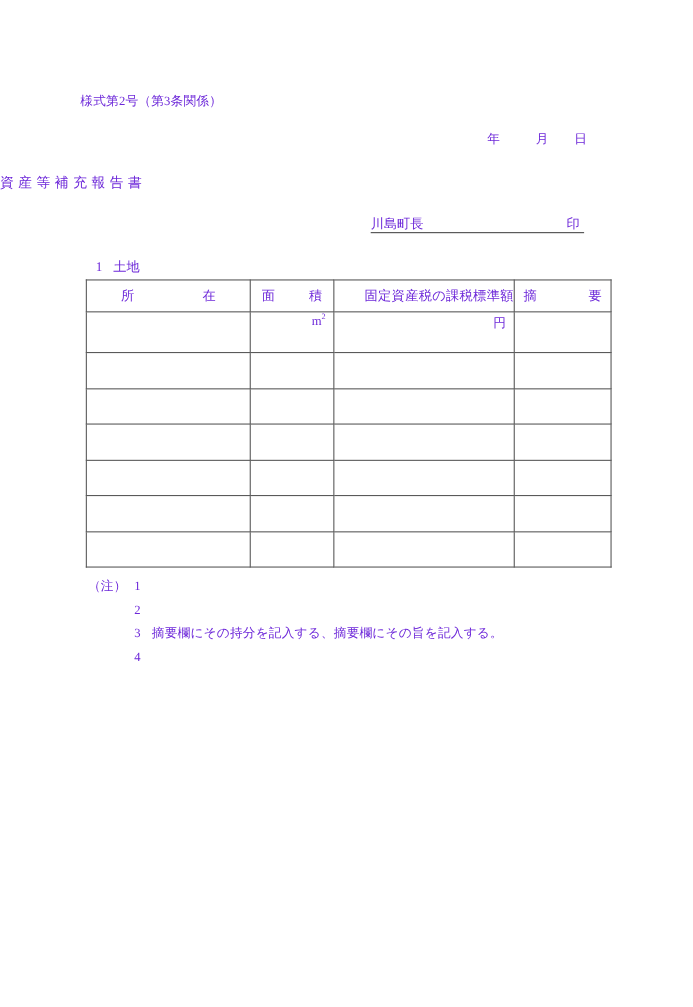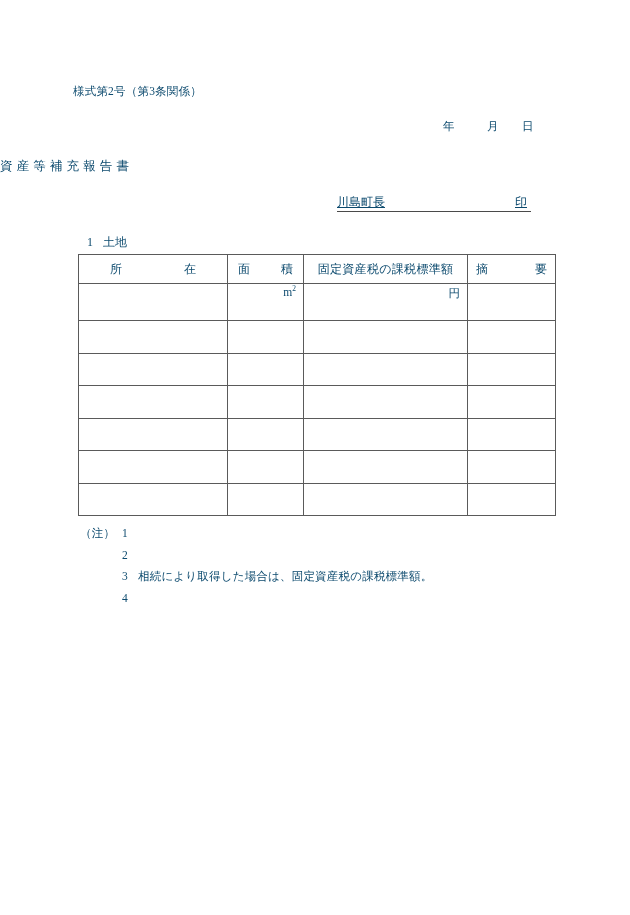--- a/index.html
+++ b/index.html
@@ -6,21 +6,21 @@
     margin: 0;
     padding: 0;
     background: #ffffff;
   }
   .page {
     position: relative;
     width: 630px;
     height: 789px;
     background: #ffffff;
     font-family: "Liberation Serif", "DejaVu Serif", serif;
-    color: #0c4a6e;
+    color: #6d28d9;
     overflow: hidden;
   }
   .form-number {
     position: absolute;
     left: 73px;
     top: 84px;
     font-size: 11.5px;
     letter-spacing: 0.2px;
   }
   .date-line span {
@@ -45,24 +45,23 @@
   .addressee {
     position: absolute;
     left: 337px;
     top: 195px;
     width: 194px;
     height: 17px;
     border-bottom: 1px solid #4a4a4a;
     font-size: 12px;
     display: flex;
     justify-content: space-between;
-    align-items: flex-end;
+    align-items: center;
     box-sizing: border-box;
     padding-right: 4px;
-    text-decoration: underline;
   }
   .section-label {
     position: absolute;
     left: 87px;
     top: 234px;
     font-size: 12px;
   }
   .section-label .sec-num { margin-right: 10px; }
   table.land-table {
     position: absolute;
@@ -80,21 +79,21 @@
   .land-table thead tr { height: 29px; }
   .th-inner {
     display: flex;
     justify-content: space-between;
     font-size: 12px;
   }
   .th-loc .th-inner     { padding: 0 31px; }
   .th-area .th-inner    { padding: 0 10px; }
   .th-remarks .th-inner { padding: 0 8px; }
   .th-taxbase {
-    text-align: center;
+    text-align: right;
     font-size: 12px;
     letter-spacing: 0.3px;
   }
   .unit-row { height: 37px; }
   .unit-row td { vertical-align: top; }
   .unit-cell {
     text-align: right;
     font-size: 11.5px;
     padding: 2px 7px 0 0 !important;
   }
@@ -224,21 +223,21 @@
       <span class="note-label">（注）</span>
       <span class="note-num">1</span>
     </div>
     <div class="note-line">
       <span class="note-label"></span>
       <span class="note-num">2</span>
     </div>
     <div class="note-line">
       <span class="note-label"></span>
       <span class="note-num">3</span>
-      <span class="note-text">相続により取得した場合は、固定資産税の課税標準額。</span>
+      <span class="note-text">摘要欄にその持分を記入する、摘要欄にその旨を記入する。</span>
     </div>
     <div class="note-line">
       <span class="note-label"></span>
       <span class="note-num">4</span>
     </div>
   </div>
 
 </div>
 
 </body></html>

